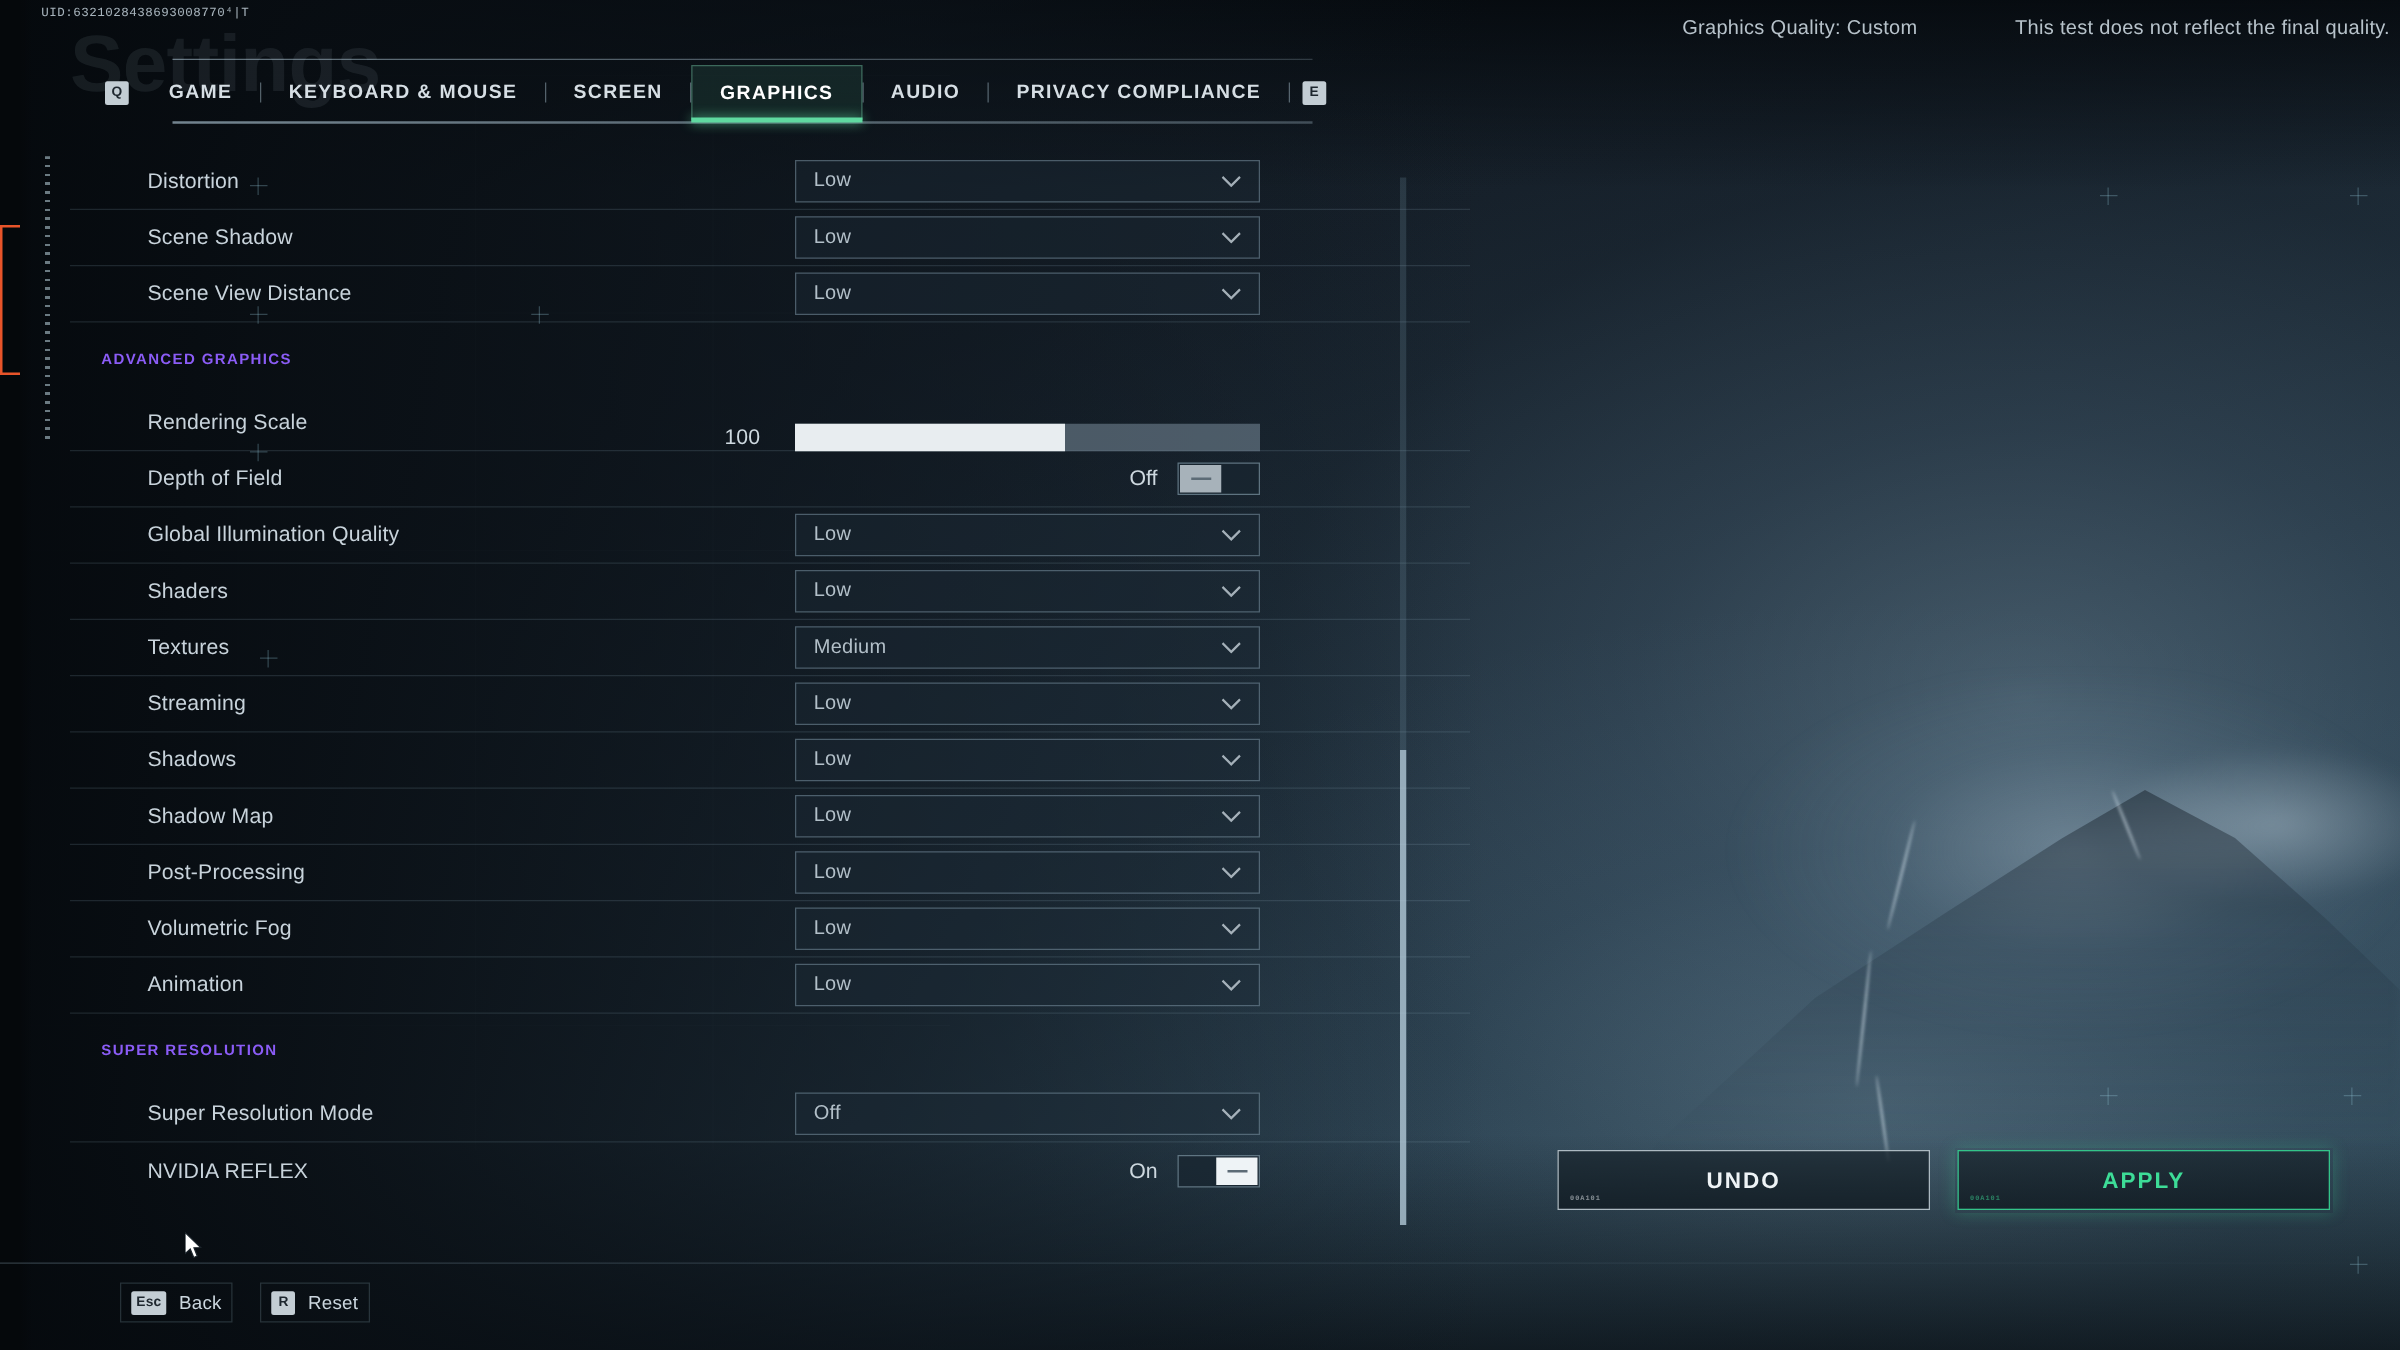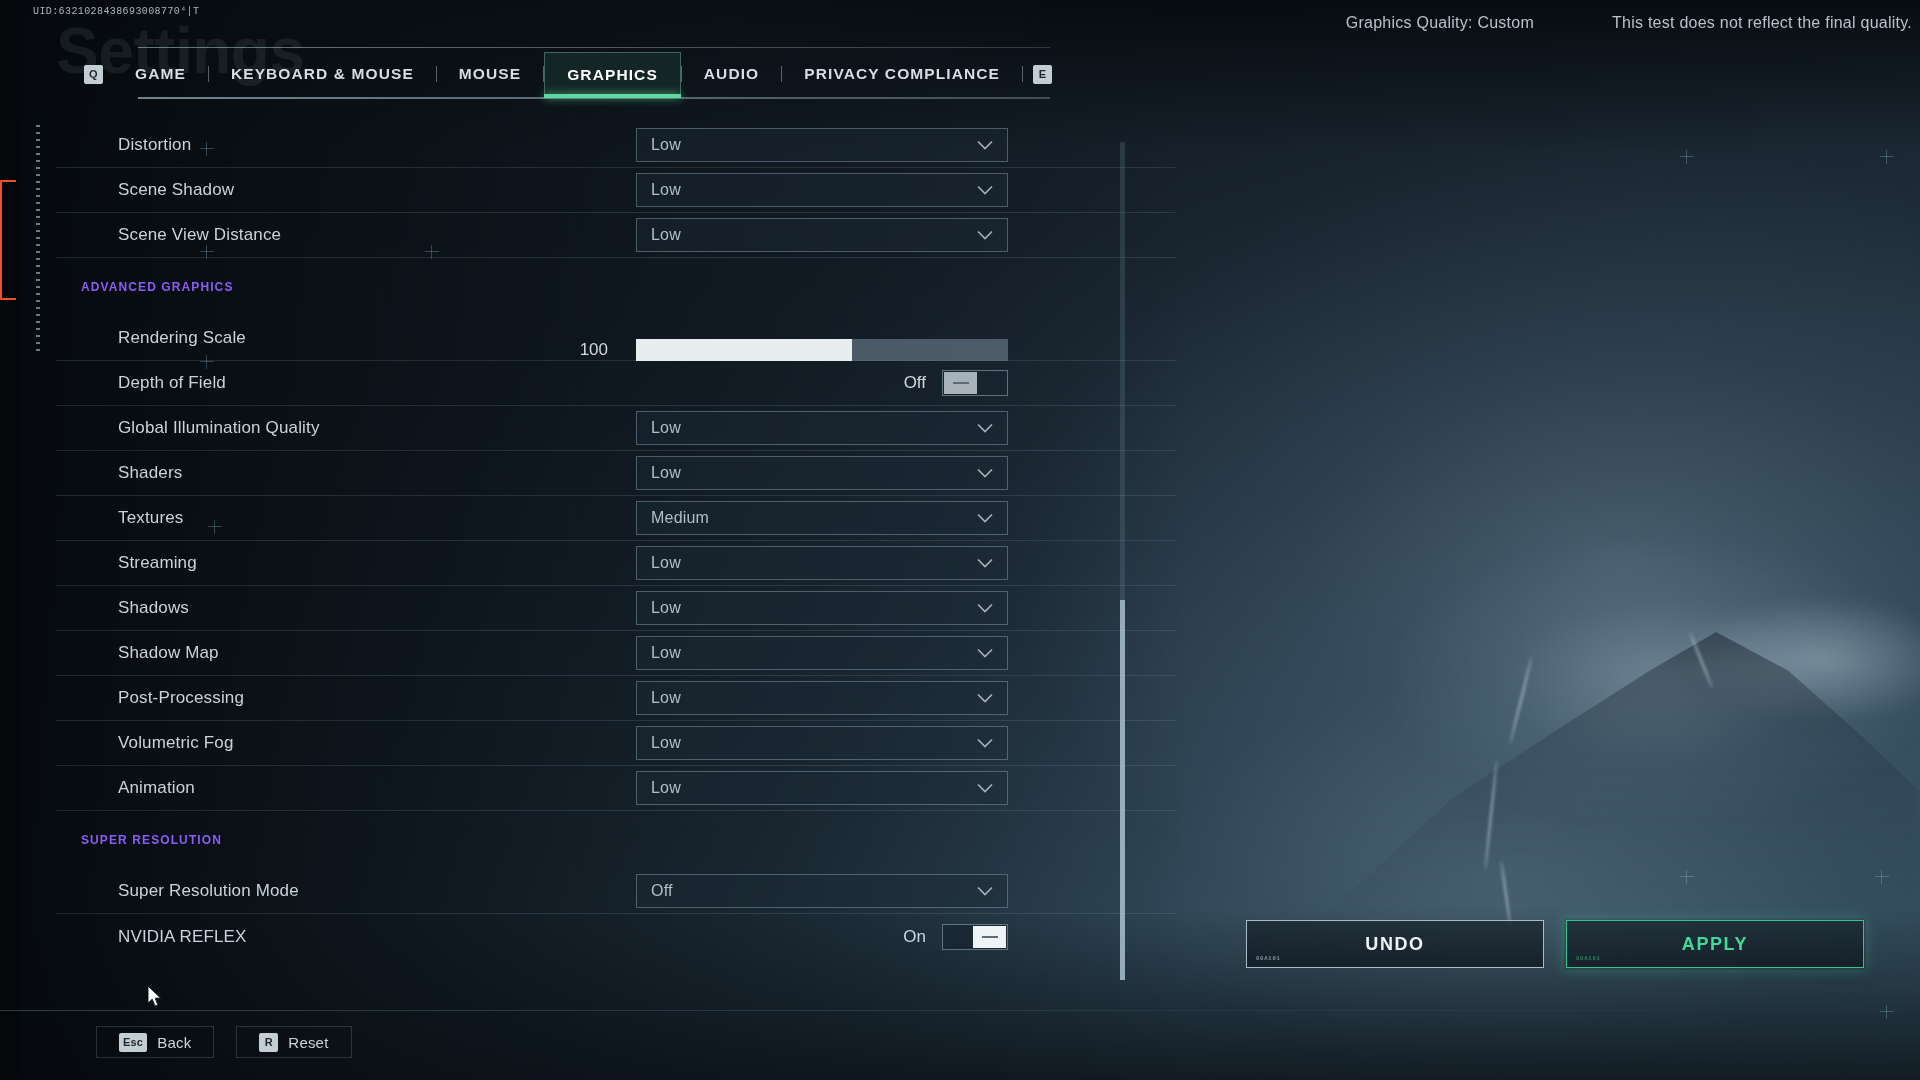--- a/index.html
+++ b/index.html
@@ -262,21 +262,21 @@
   .footer-rule {
     position:absolute; left:0; top:1010px; width:1920px; height:1px;
     background:linear-gradient(to right, rgba(150,180,198,0.30), rgba(150,180,198,0.10) 60%, rgba(0,0,0,0));
   }
   .footer {
     position:absolute; left:96px; bottom:22px;
     display:flex; gap:22px;
   }
   .footkey {
     display:flex; align-items:center; gap:10px;
-    height:32px; padding:0 22px;
+    height:32px; padding:0 8px;
     border:1px solid rgba(150,180,198,0.22);
     cursor:pointer;
   }
   .footkey-label { font-size:15px; color:#cbd6de; letter-spacing:0.2px; }
 
   
   .cursor { position:absolute; left:148px; top:986px; width:16px; height:22px; }
 </style>
 </head>
 <body>
@@ -318,21 +318,21 @@
   <div class="tabbar-rule-top"></div>
   <div class="tabbar-rule-bot"></div>
   <div class="tabbar" id="tabbar">
       <div class="tab-keyslot">
         <span class="keycap">Q</span>
       </div>
       <div class="tab">GAME</div>
       <div class="tab-sep"></div>
       <div class="tab">KEYBOARD &amp; MOUSE</div>
       <div class="tab-sep"></div>
-      <div class="tab">MOUSE</div>
+      <div class="tab">SCREEN</div>
       <div class="tab-sep"></div>
       <div class="tab active">GRAPHICS</div>
       <div class="tab-sep"></div>
       <div class="tab">AUDIO</div>
       <div class="tab-sep"></div>
       <div class="tab">PRIVACY COMPLIANCE</div>
       <div class="tab-sep"></div>
       <div class="tab-keyslot">
         <span class="keycap">E</span>
       </div>

